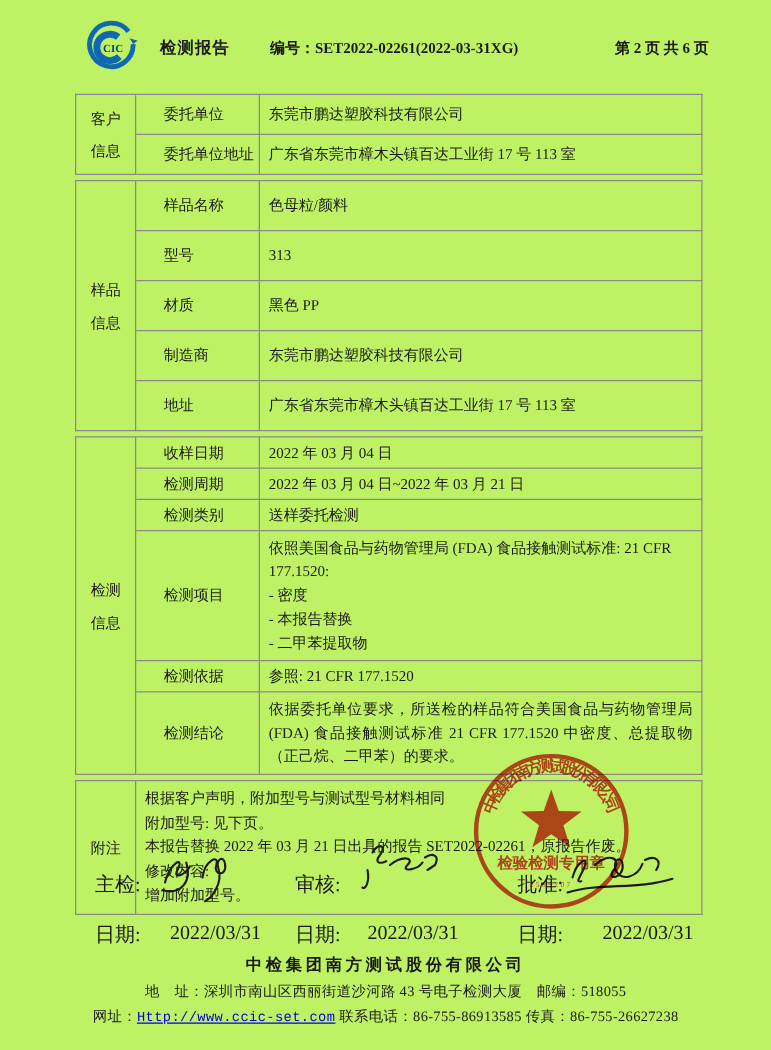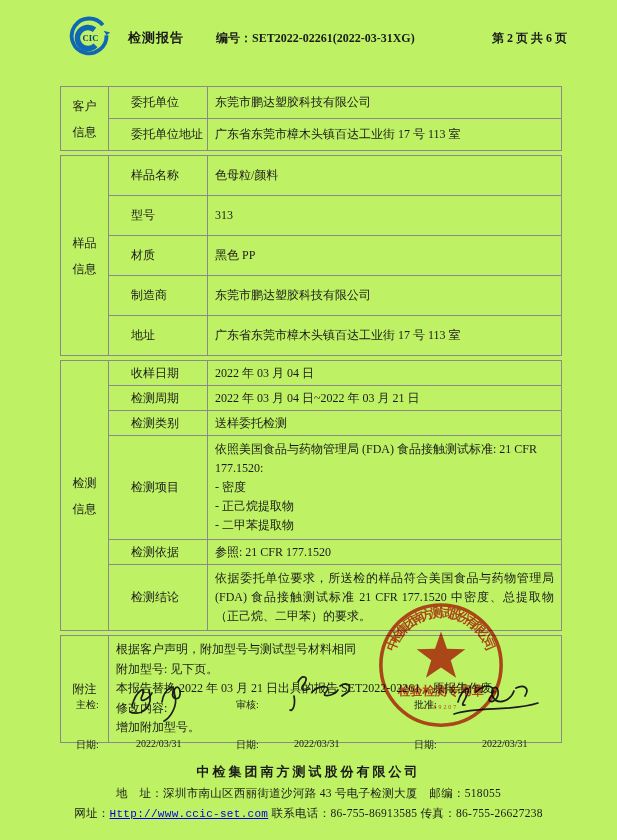--- a/index.html
+++ b/index.html
@@ -9,37 +9,37 @@
 
   
   .hdr { position:absolute; top:12px; left:68px; width:500px; height:52px;
          display:flex; align-items:center; }
   .hdr .logo { width:44px; height:44px; flex:0 0 44px; }
   .hdr-title { font-size:13px; font-weight:bold; margin-left:16px; letter-spacing:1px; }
   .hdr-no { font-size:12px; font-weight:bold; margin-left:32px; white-space:nowrap; }
   .hdr-page { font-size:12px; font-weight:bold; margin-left:auto; margin-right:1px; white-space:nowrap; }
 
   
-  .tbl-wrap { position:absolute; top:86px; left:60px; width:501px; }
+  .tbl-wrap { position:absolute; top:75px; left:60px; width:501px; }
   table { border-collapse:collapse; width:501px; table-layout:fixed; margin-bottom:4px; }
   td { border:1px solid #8a8a8a; font-size:12px; vertical-align:middle; }
   col.c1 { width:48px; } col.c2 { width:99px; } col.c3 { width:354px; }
   td.sec { text-align:center; }
   td.sec span { display:inline-block; width:2em; line-height:26px; text-align:center; }
   td.fld { padding-left:22px; }
   td.val { padding-left:7px; padding-right:11px; }
   .r32 td { height:32px; }
   .r33 td { height:40px; }
   .r25 td { height:25px; }
   td.multi { padding:4px 7px; line-height:19px; vertical-align:top; }
   td.just { text-align:justify; }
   .notes td.multi div { line-height:19.5px; }
 
   
-  .abs { position:absolute; font-size:10px; white-space:nowrap;text-align:center; }
+  .abs { position:absolute; font-size:16px; white-space:nowrap;text-align:center; }
   .sig-svg { position:absolute; }
   .sig-svg path { fill:none; stroke:#1c1c1c; stroke-width:1.7; stroke-linecap:round; }
 
   
   .stamp { position:absolute; left:372px; top:596px; width:138px; height:142px;
            mix-blend-mode:multiply; opacity:.93; }
   .stamp text { font-family:"Liberation Serif","DejaVu Serif",serif; fill:#e23b2e; }
 
   
   .ftr { position:absolute; left:0; top:763px; width:617px; text-align:center; }
@@ -135,21 +135,21 @@
       </tr>
       <tr class="r25">
         <td class="fld">检测类别</td>
         <td class="val">送样委托检测</td>
       </tr>
       <tr>
         <td class="fld">检测项目</td>
         <td class="multi">
           <div>依照美国食品与药物管理局 (FDA) 食品接触测试标准: 21 CFR 177.1520:</div>
           <div>- 密度</div>
-          <div>- 正己烷提取物</div>
+          <div>- 本报告替换</div>
           <div>- 二甲苯提取物</div>
         </td>
       </tr>
       <tr class="r25">
         <td class="fld">检测依据</td>
         <td class="val">参照: 21 CFR 177.1520</td>
       </tr>
       <tr>
         <td class="fld">检测结论</td>
         <td class="multi just">依据委托单位要求，所送检的样品符合美国食品与药物管理局 (FDA) 食品接触测试标准 21 CFR 177.1520 中密度、总提取物（正己烷、二甲苯）的要求。</td>

